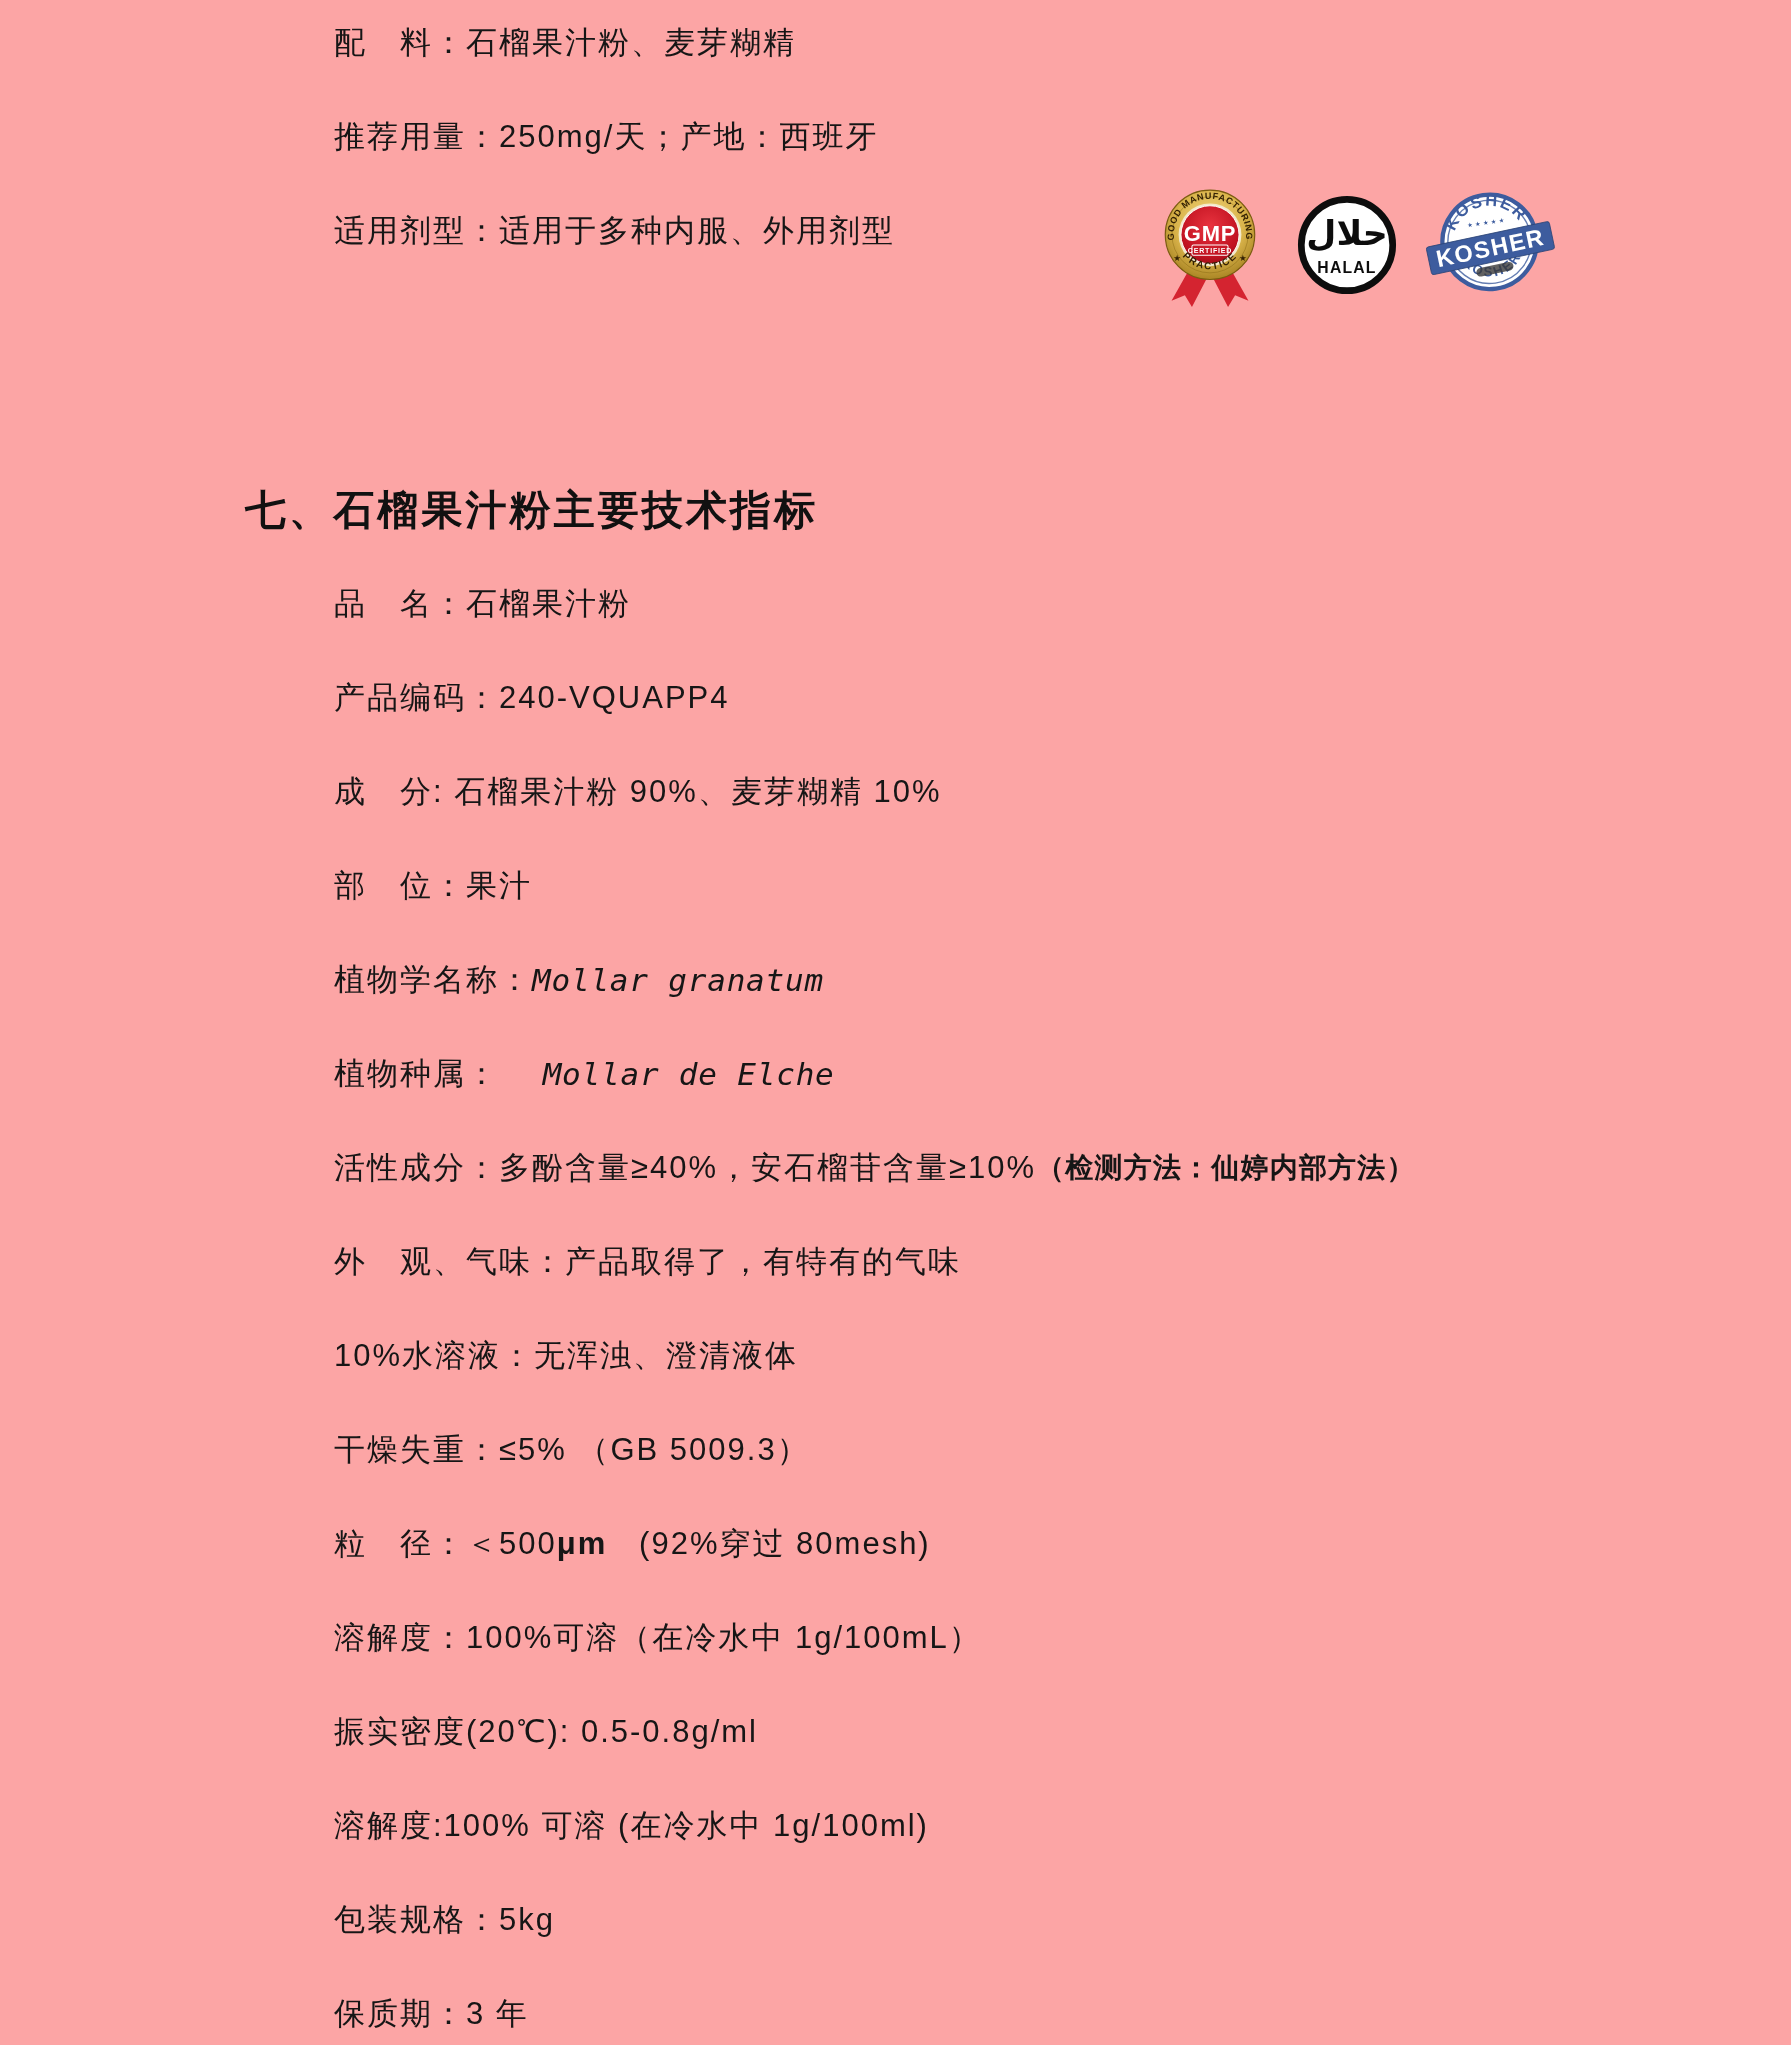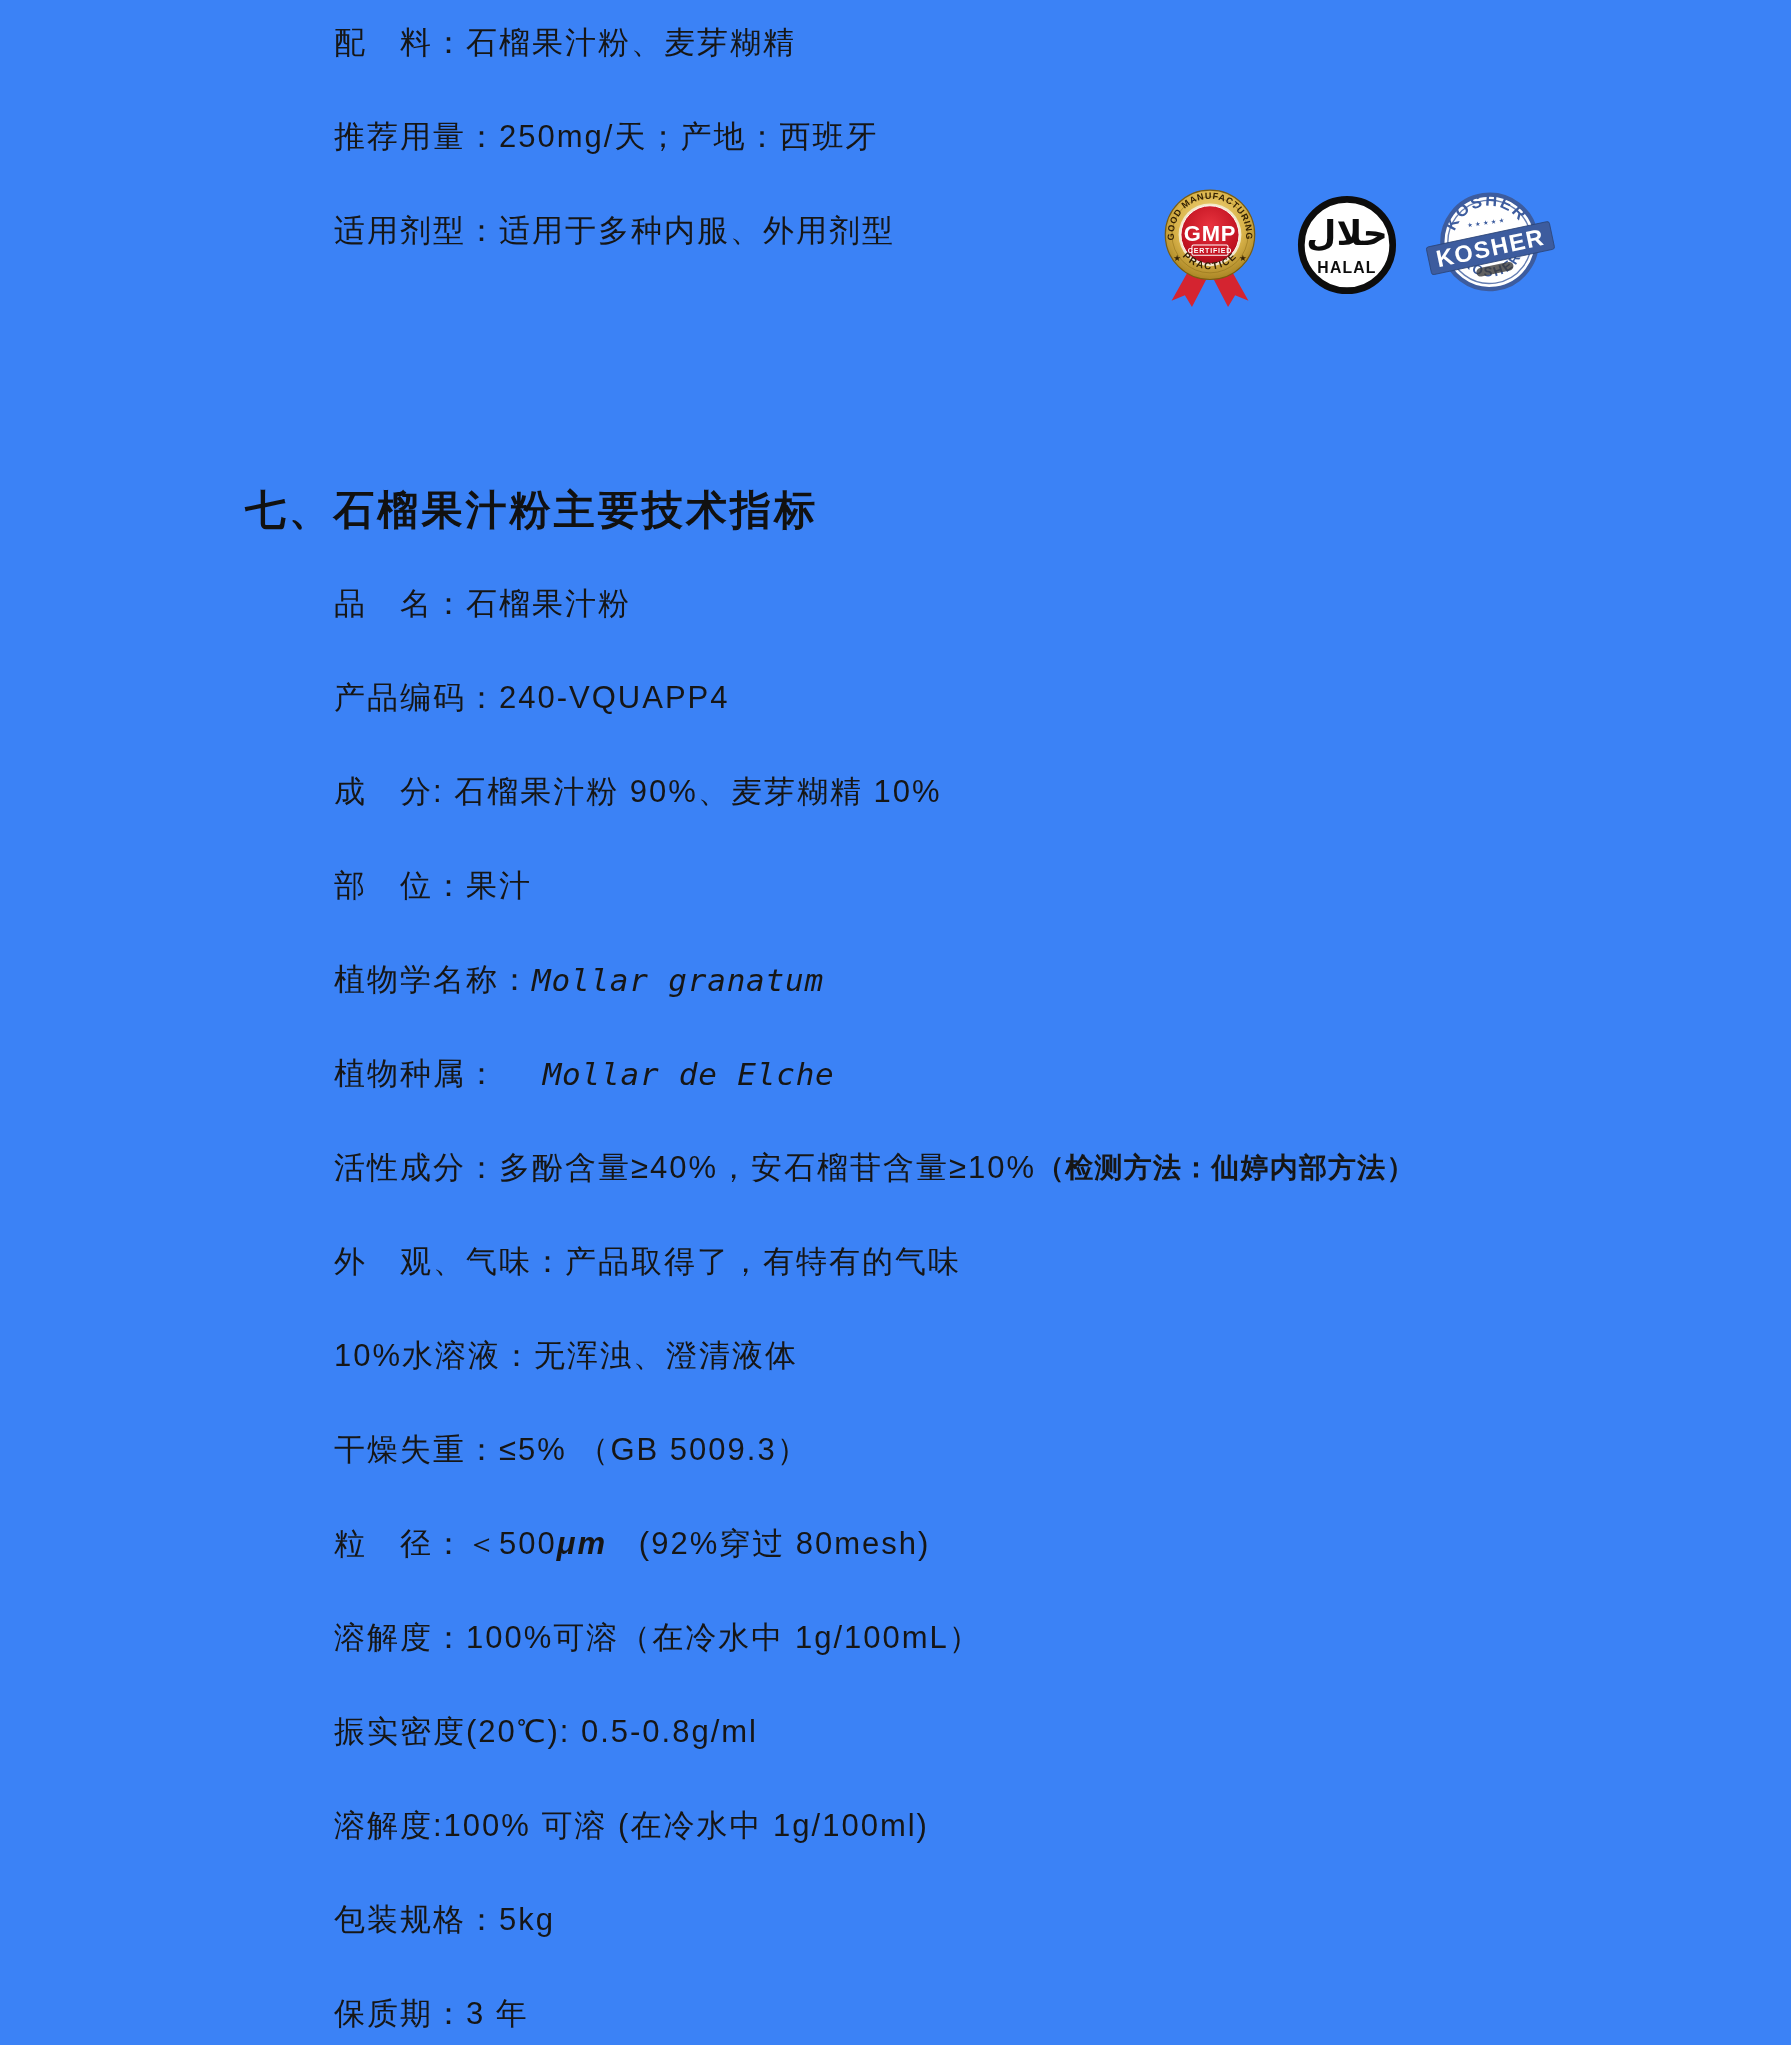--- a/index.html
+++ b/index.html
@@ -5,21 +5,21 @@
   html, body {
     margin: 0;
     padding: 0;
     background: #ffffff;
     font-family: "Liberation Sans", sans-serif;
   }
   .page {
     position: relative;
     width: 1791px;
     height: 2046px;
-    background: #3b82f6;
+    background: #fca5a5;
     overflow: hidden;
     color: #161616;
   }
   .intro-block {
     position: absolute;
     left: 334px;
     top: -3.9px;
   }
   .spec-block {
     position: absolute;
@@ -41,21 +41,20 @@
     font-family: "DejaVu Sans Mono", monospace;
     letter-spacing: 0.8px;
   }
   .seg-small {
     font-size: 28px;
     letter-spacing: 1.2px;
     font-weight: bold;
   }
   .seg-bold {
     font-weight: bold;
-    font-style: italic;
   }
   .section-heading {
     position: absolute;
     left: 245px;
     top: 463px;
     height: 94px;
     display: flex;
     align-items: center;
     font-size: 41px;
     font-weight: bold;

